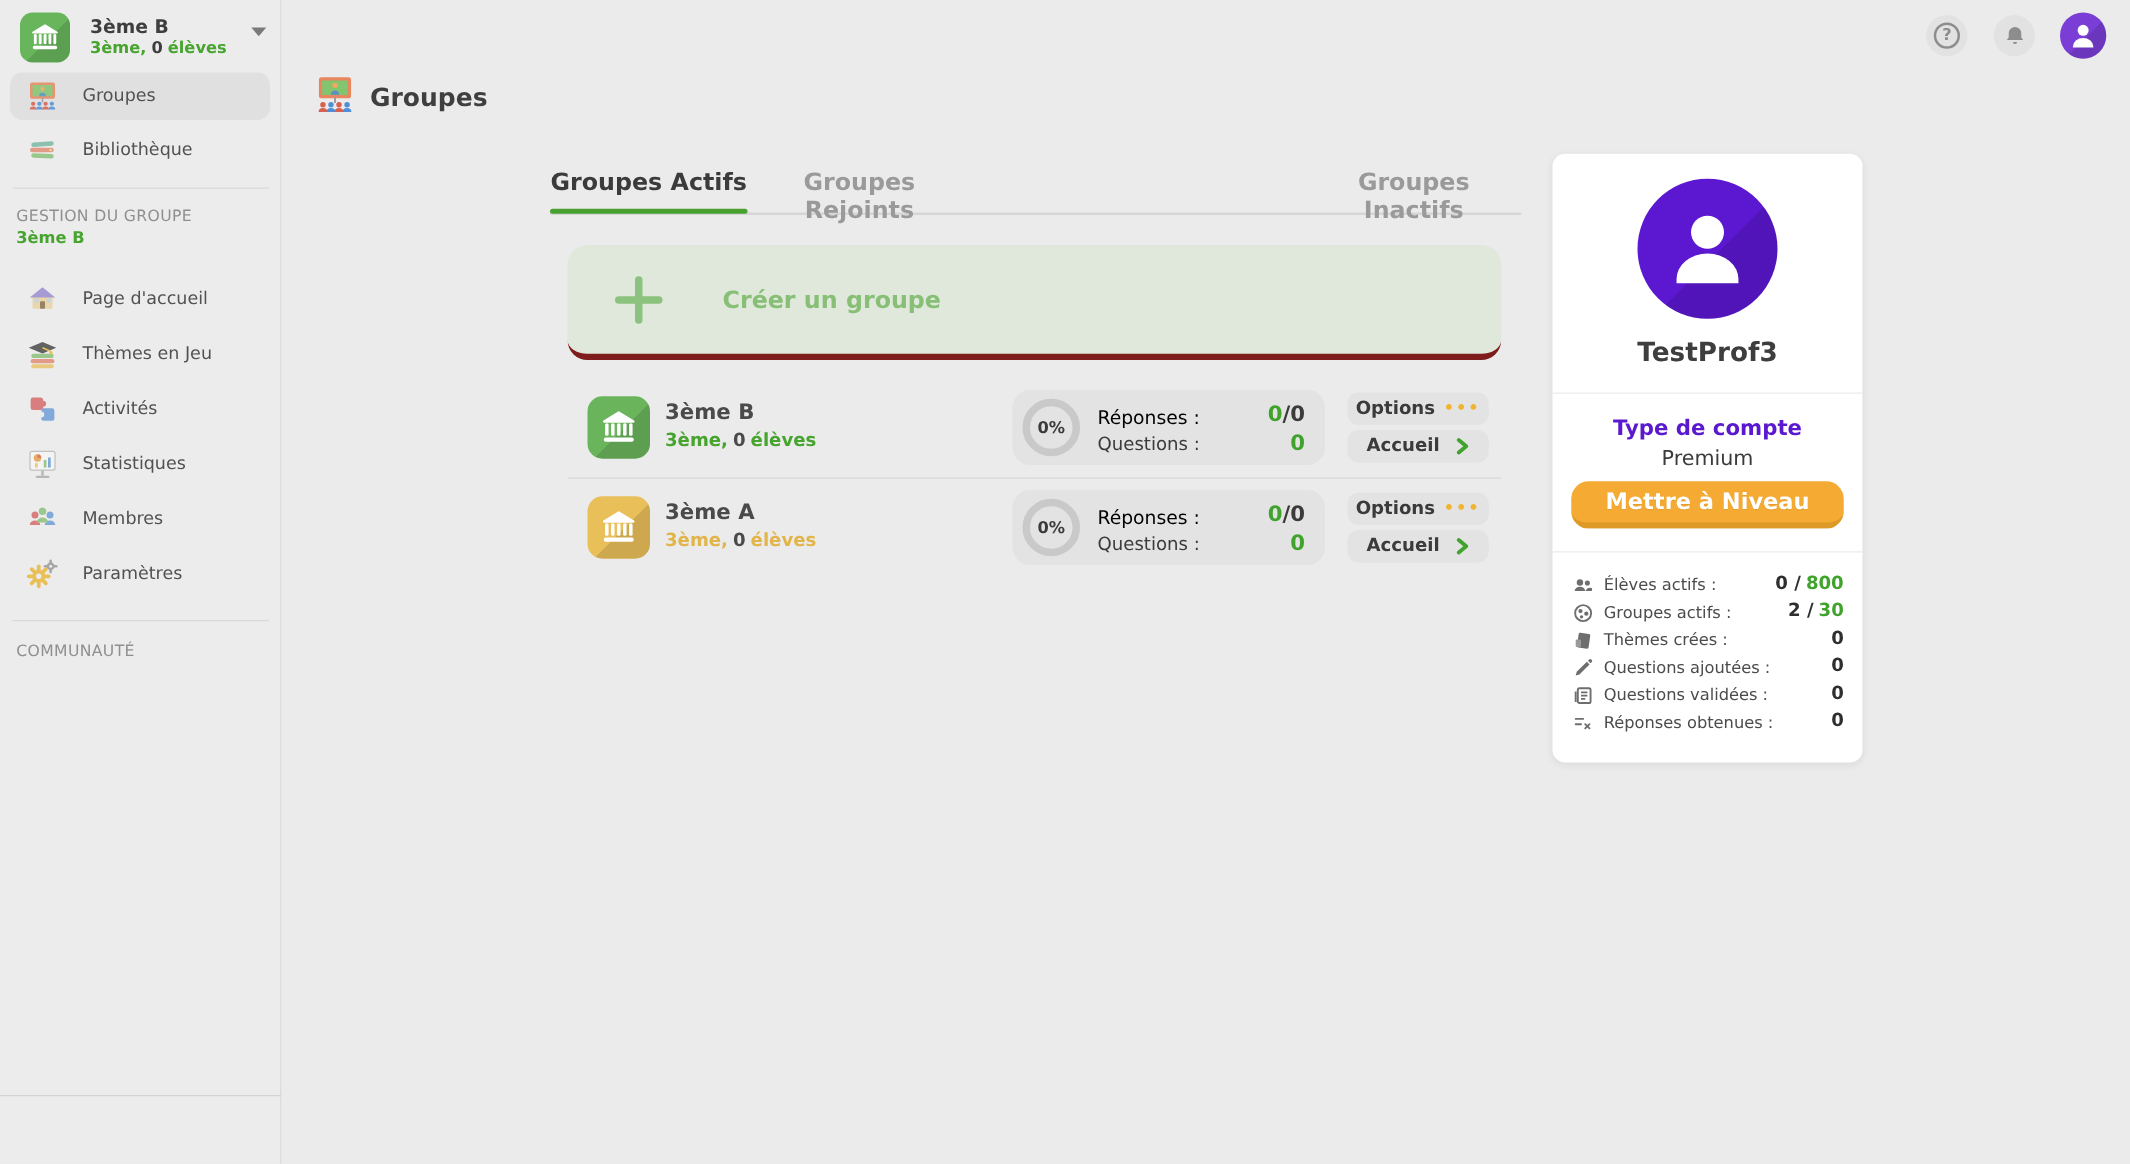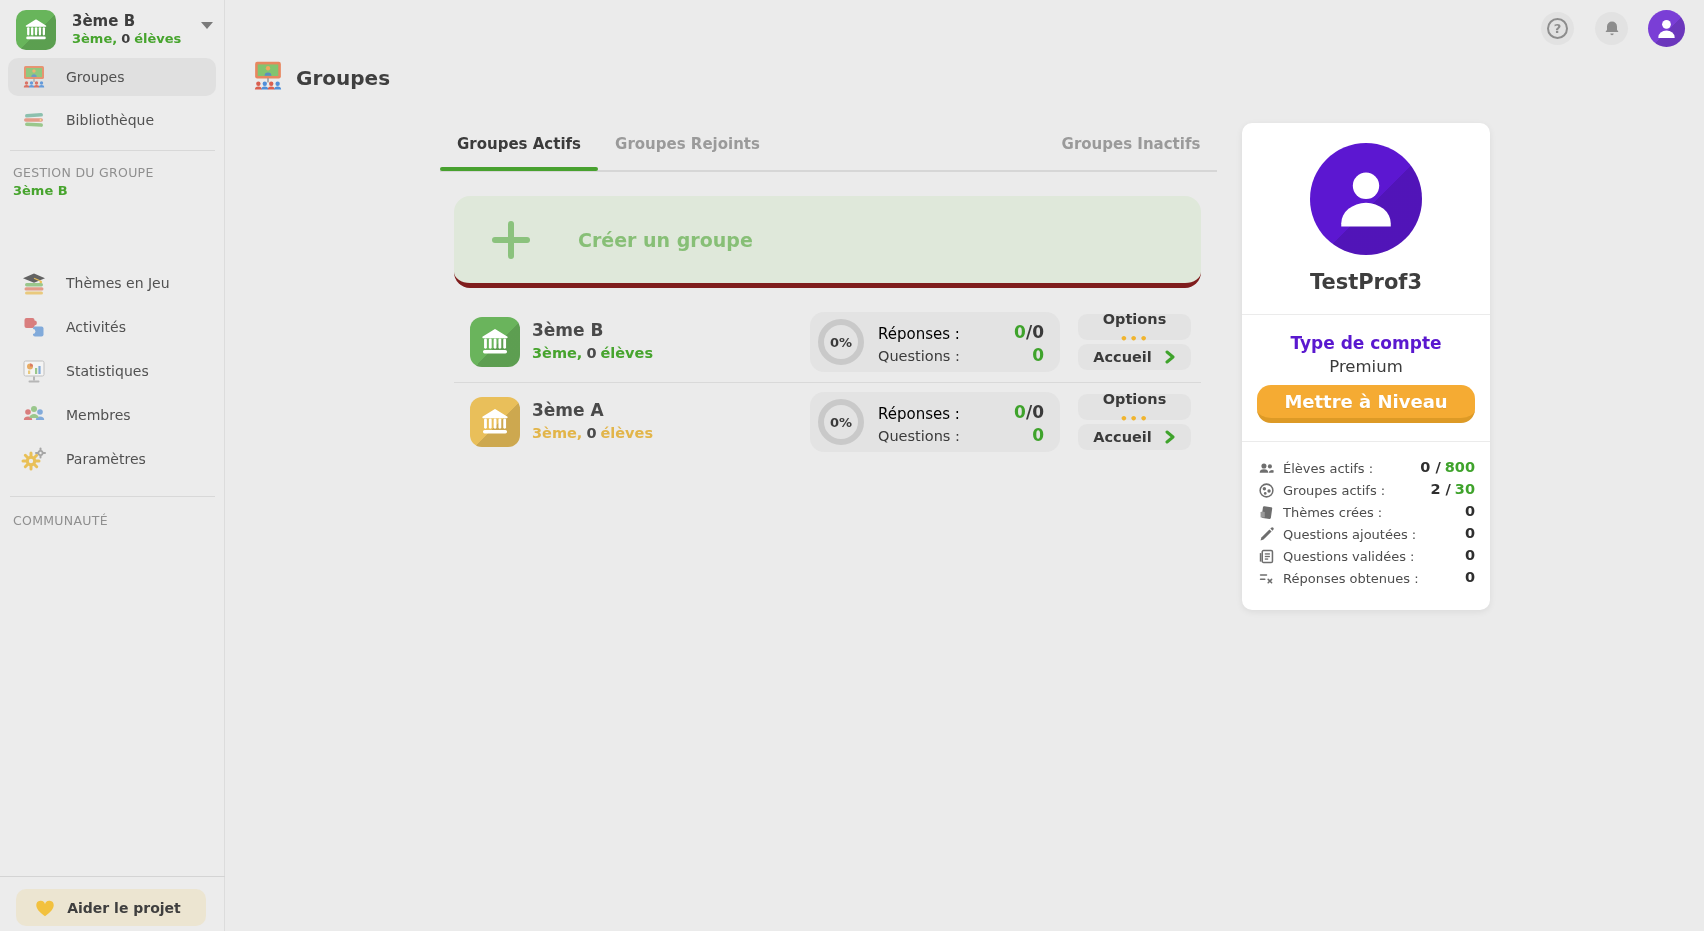--- a/index.html
+++ b/index.html
@@ -42,21 +42,21 @@
   .avatar-sm { position:absolute; left:1648px; top:10px; width:37px; height:37px; border-radius:50%; background:#7a3ed6; overflow:hidden; cursor:pointer; }
   .avatar-sm svg { position:absolute; left:7px; top:6px; width:23px; height:25px; z-index:2; }
 
   
   .page-head { position:absolute; left:250px; top:60px; height:36px; display:flex; align-items:center; }
   .page-head .ph-icon svg { width:36px; height:36px; }
   .page-title { margin-left:10px; font-size:20px; font-weight:800; color:#3f3f3f; }
 
   
   .tabs-line { position:absolute; left:440px; top:170px; width:777px; height:2px; background:#d6d6d6; }
-  .tab { position:absolute; top:135px; height:26px; font-size:15px; font-weight:800; color:#9a9a9a; text-align:center; cursor:pointer; }
+  .tab { position:absolute; top:135px; height:26px; font-size:19px; font-weight:800; color:#9a9a9a; text-align:center; cursor:pointer; }
   .tab1 { left:440px; width:158px; }
   .tab2 { left:610px; width:155px; }
   .tab3 { left:1052px; width:158px; }
   .tab.active { color:#3b3b3b; }
   .tab.active:after { content:""; position:absolute; left:0; right:0; top:32px; height:4px; border-radius:3px; background:#48a12f; }
 
   
   .create-panel { position:absolute; left:454px; top:196px; width:747px; height:92px; background:#dfe8da; border-radius:16px; border-bottom:5px solid #7f1d1d; display:flex; align-items:center; cursor:pointer; }
   .plus { position:relative; width:38px; height:38px; margin-left:38px; }
   .plus:before { content:""; position:absolute; left:0; top:16px; width:38px; height:6px; border-radius:3px; background:#8bc27d; }
@@ -75,21 +75,21 @@
   .g-sub.green-t { color:#47a42e; } .g-sub.yellow-t { color:#e2b54a; }
   .g-sub .cnt { color:#4a4a4a; margin:0 4px; }
   .g-stats { position:absolute; left:356px; top:0; width:250px; height:60px; background:#e3e3e3; border-radius:14px; }
   .ring { position:absolute; left:8px; top:7px; width:46px; height:46px; border:6px solid #c9c9c9; border-radius:50%; display:flex; align-items:center; justify-content:center; font-size:13px; font-weight:800; color:#3b3b3b; background:transparent; }
   .g-lab1 { position:absolute; left:68px; top:13px; font-size:15px; color:#000000; }
   .g-lab2 { position:absolute; left:68px; top:36px; font-size:14.5px; color:#3b3b3b; }
   .g-val1 { position:absolute; right:16px; top:10px; font-size:17px; font-weight:800; color:#3b3b3b; }
   .g-val2 { position:absolute; right:16px; top:33px; font-size:17px; font-weight:800; color:#3fa32c; }
   .green-v { color:#3fa32c; }
   .g-btn { position:absolute; left:624px; width:113px; height:26px; background:#e3e3e3; border-radius:9px; display:flex; align-items:center; justify-content:center; gap:7px; cursor:pointer; }
-  .g-btn.opt { top:2px;flex-direction:column; } .g-btn.home { top:32px;gap:12px; }
+  .g-btn.opt { top:2px; } .g-btn.home { top:32px;gap:12px; }
   .g-btn .bl { font-size:14.5px; font-weight:800; color:#3b3b3b; }
   .dots { font-size:13px; font-weight:800; color:#f0b42e; letter-spacing:1.5px; line-height:10px; }
   .chev-r svg { width:12px; height:14px; display:block; }
 
   
   .card { position:absolute; left:1242px; top:123px; width:248px; height:487px; background:#ffffff; border-radius:10px; box-shadow:0 2px 7px rgba(0,0,0,.07); }
   .avatar-big { position:absolute; left:68px; top:20px; width:112px; height:112px; border-radius:50%; background:#5c17d1; overflow:hidden; }
   .avatar-big svg { position:absolute; left:23px; top:19px; width:66px; height:74px; z-index:2; }
   .p-name { position:absolute; left:0; top:147px; width:248px; text-align:center; font-size:21px; font-weight:800; color:#3e3e3e; }
   .c-div1 { position:absolute; left:0; top:191px; width:248px; height:1px; background:#ebebeb; }
@@ -160,20 +160,32 @@
         </svg>
       </span>
       <span class="sb-label">Bibliothèque</span>
     </div>
 
     <div class="sb-divider" style="top:150px;"></div>
 
     <div class="sb-section" style="top:165px;">GESTION DU GROUPE</div>
     <div class="sb-section-group" style="top:183px;">3ème B</div>
 
+    <div class="sb-item" style="top:220px;">
+      <span class="sb-icon">
+        <svg viewBox="0 0 28 28">
+          <rect x="6" y="12" width="16" height="10" rx="1" fill="#e9d3a1"></rect>
+          <path d="M3.8 13 L14 4.8 L24.2 13 Z" fill="#9b8ed0"></path>
+          <rect x="12" y="16" width="4" height="6" rx="0.8" fill="#8a6f4e"></rect>
+          <rect x="7.6" y="14" width="3" height="3" rx="0.5" fill="#b5d4ea"></rect>
+          <rect x="17.4" y="14" width="3" height="3" rx="0.5" fill="#b5d4ea"></rect>
+        </svg>
+      </span>
+      <span class="sb-label">Page d'accueil</span>
+    </div>
 
     <div class="sb-item" style="top:264px;">
       <span class="sb-icon">
         <svg viewBox="0 0 28 28">
           <rect x="5" y="14" width="18" height="3.4" rx="1.7" fill="#8cc17c"></rect>
           <rect x="4.5" y="18.2" width="19" height="3.4" rx="1.7" fill="#e28d77"></rect>
           <rect x="5" y="22.4" width="18" height="3.2" rx="1.6" fill="#e9c46a"></rect>
           <path d="M3 9.2 L14 4.6 L25 9.2 L14 13.8 Z" fill="#4a4a4a"></path>
           <line x1="14" y1="9.2" x2="20.5" y2="12" stroke="#e9b93e" stroke-width="1.2"></line>
           <circle cx="20.8" cy="13" r="1.3" fill="#e9b93e"></circle>
@@ -245,26 +257,20 @@
       </span>
       <span class="sb-label">Paramètres</span>
     </div>
 
     <div class="sb-divider" style="top:496px;"></div>
 
     <div class="sb-section" style="top:513px;">COMMUNAUTÉ</div>
 
 
     <div class="support-divider"></div>
-    <div class="support-btn">
-      <svg viewBox="0 0 24 24" fill="#f2c13e">
-          <path d="M12 21 C5 16 2.5 12.5 2.5 8.8 a4.8 4.8 0 0 1 9.5 -1 a4.8 4.8 0 0 1 9.5 1 C21.5 12.5 19 16 12 21 z"></path>
-        </svg>
-      <span>Aider le projet</span>
-    </div>
   </div>
 
   <div class="tr-circle help-c">
     <div class="help-ring">?</div>
   </div>
   <div class="tr-circle bell-c">
     <svg viewBox="0 0 24 24" fill="#8d8d8d">
       <path d="M12 3 a6 6 0 0 0 -6 6 v4 l-1.8 2.5 h15.6 L18 13 v-4 a6 6 0 0 0 -6 -6 z"></path>
       <path d="M10 17.5 a2 2 0 0 0 4 0 z"></path>
     </svg>

